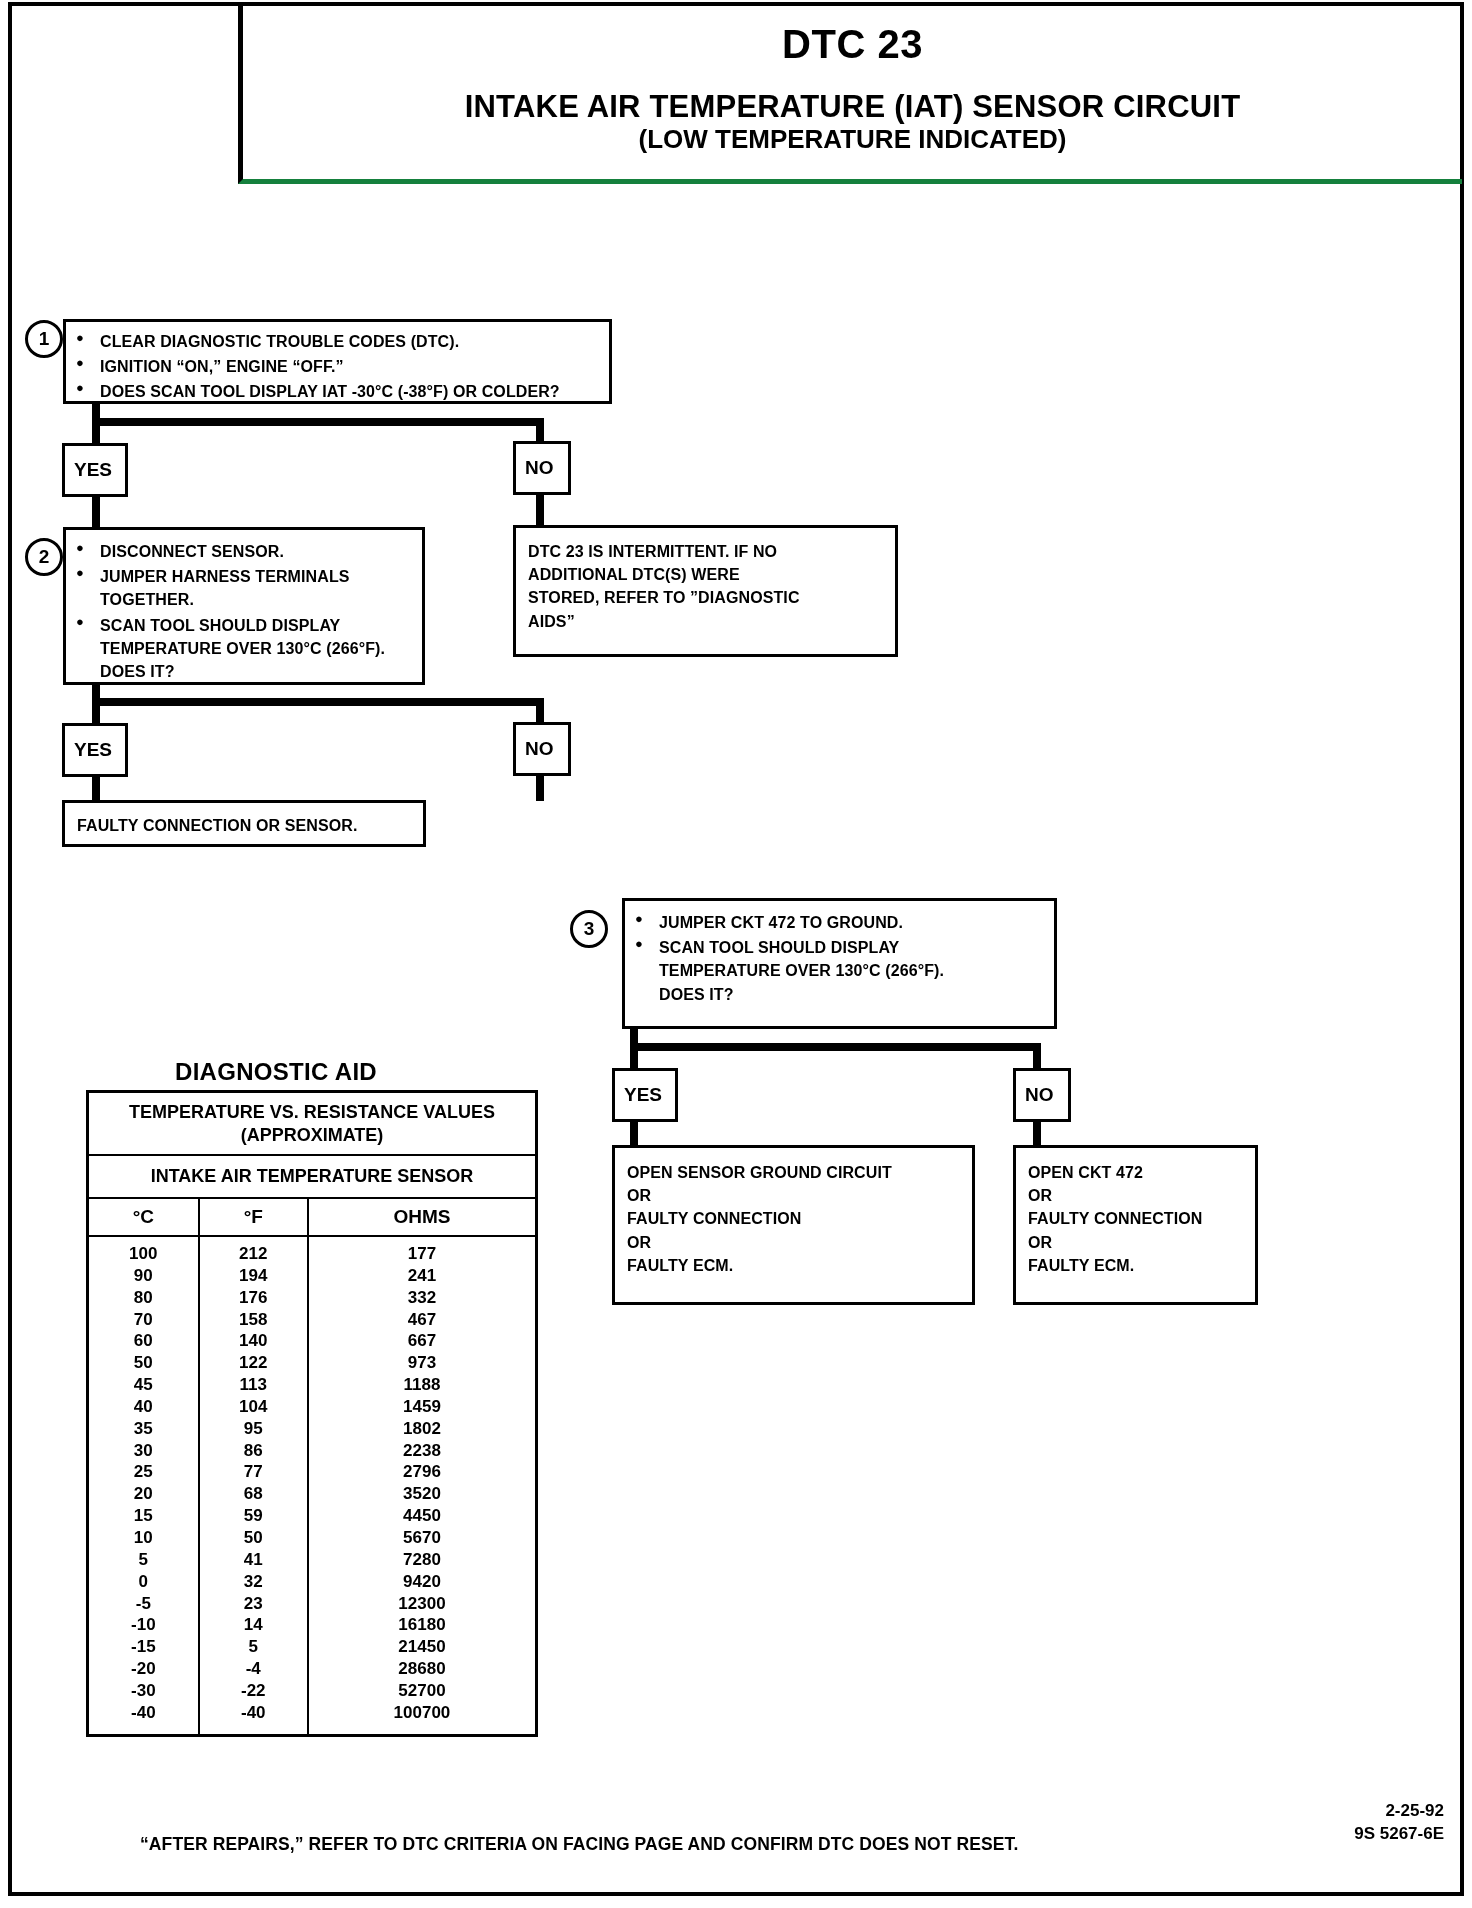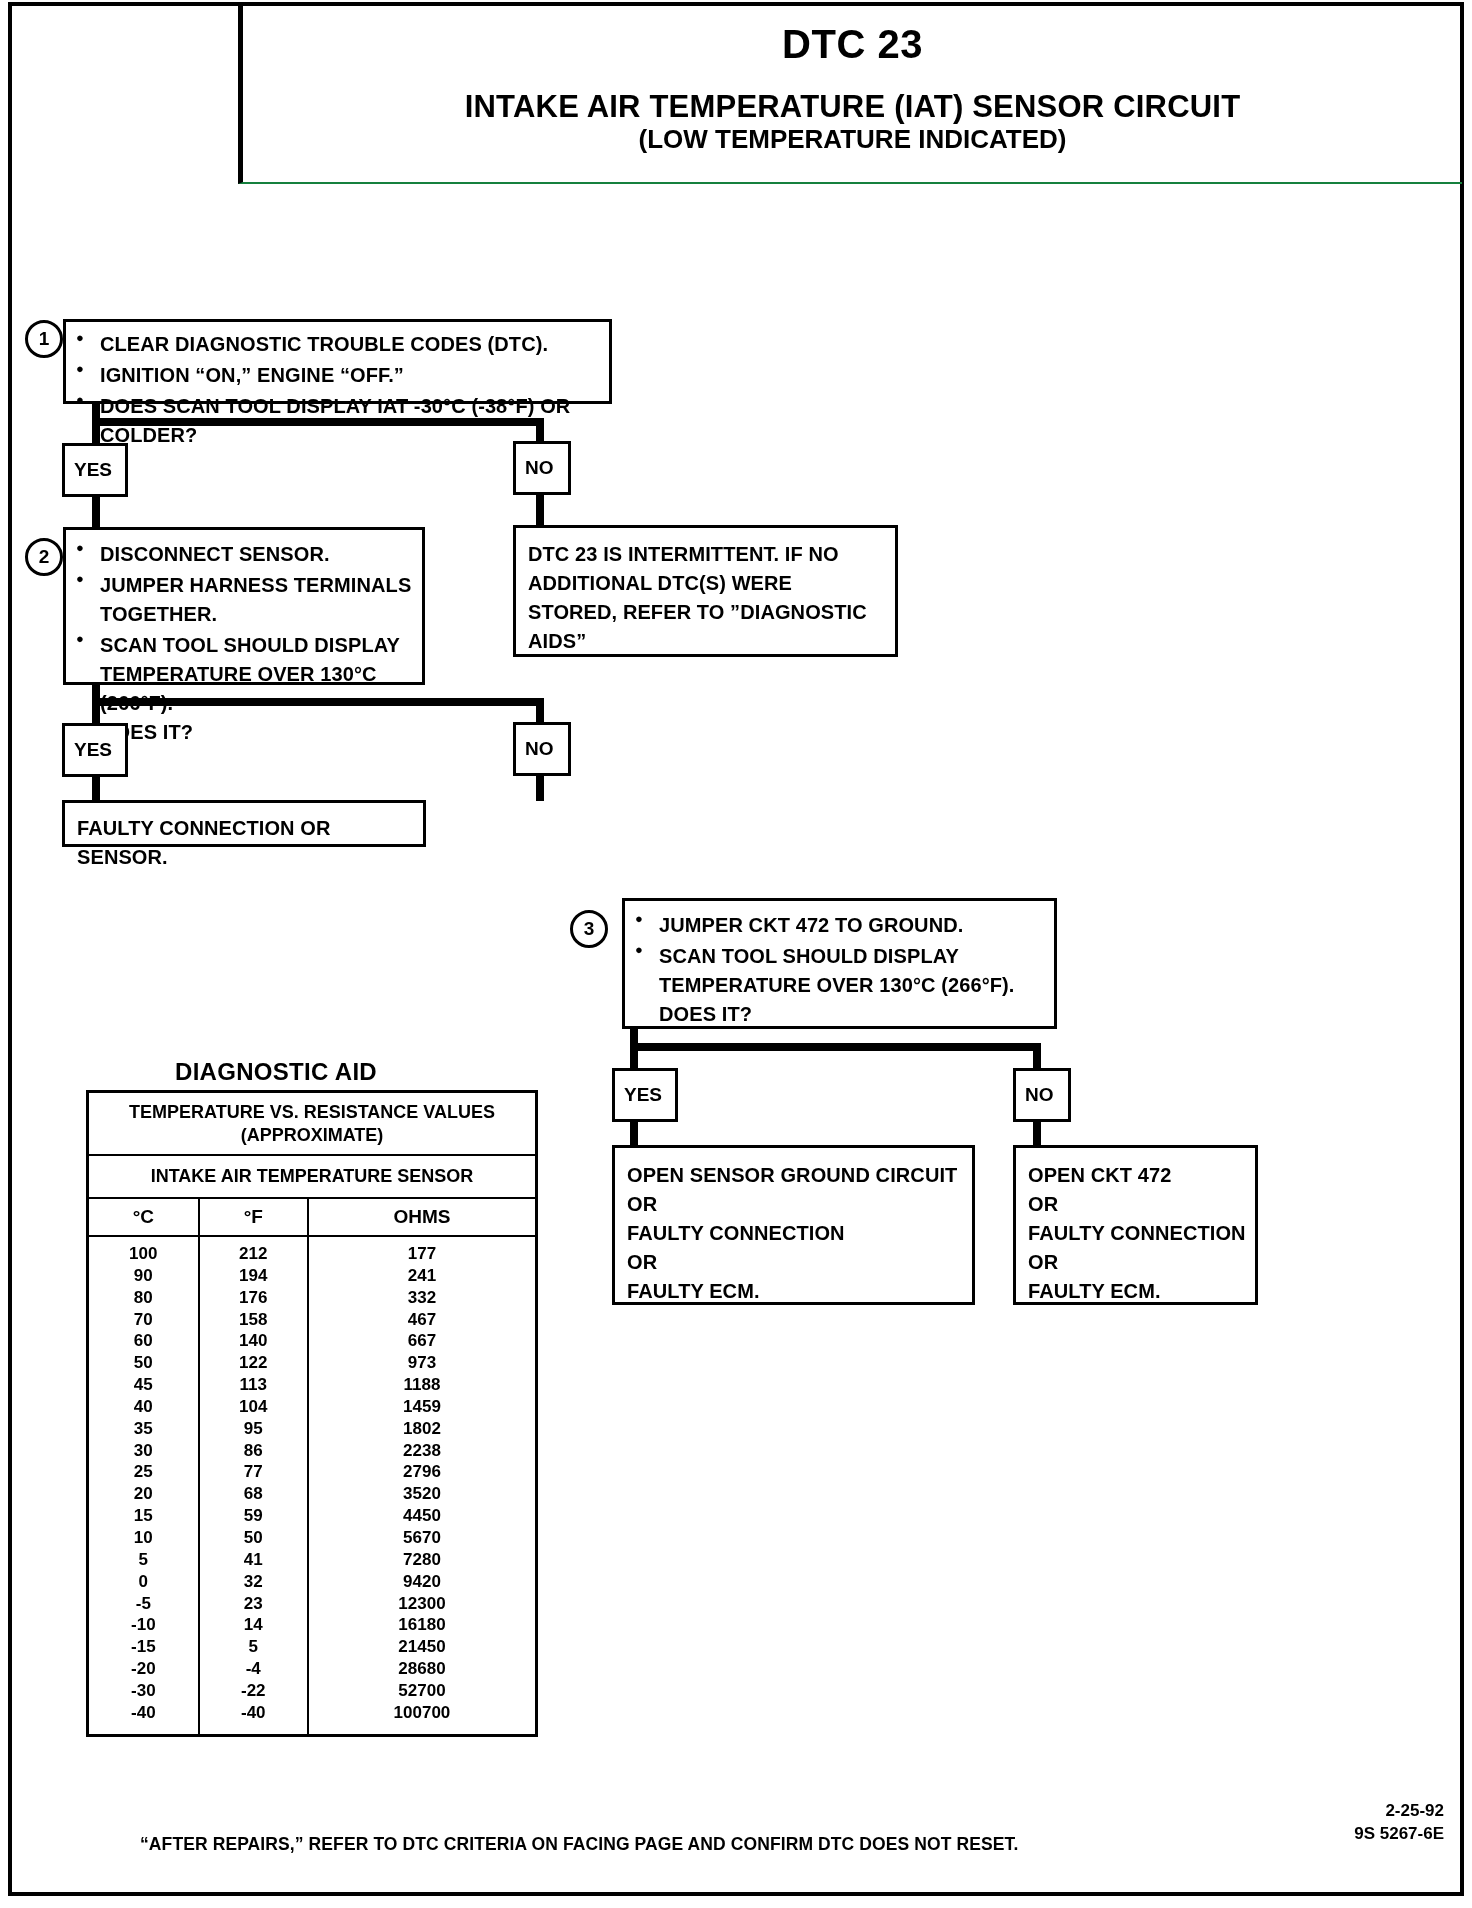--- a/index.html
+++ b/index.html
@@ -23,42 +23,42 @@
     left: -4px; top: -4px; right: -4px;
     height: 4px; background: #000;
   }
 
   
   .title-box {
     position: absolute;
     left: 238px; top: 6px;
     width: 1224px; height: 178px;
     border-left: 5px solid #000;
-    border-bottom: 2px solid #15803d;
+    border-bottom: 5px solid #15803d;
     text-align: center;
     padding-top: 16px;
   }
   .dtc-code {
     font-size: 40px; font-weight: bold; letter-spacing: .5px;
     line-height: 1.1;
   }
   .title-main {
     font-size: 31px; font-weight: bold; margin-top: 24px;
     letter-spacing: .2px; line-height: 1.12;
   }
   .title-sub {
     font-size: 26px; font-weight: bold; line-height: 1.12;
   }
 
   
   .box {
     position: absolute;
     border: 3px solid #000;
     background: #fff;
-    font-size: 20px;
+    font-size: 16px;
     font-weight: bold;
     line-height: 1.45;
     letter-spacing: .1px;
   }
   .yn {
     position: absolute;
     border: 3px solid #000;
     background: #fff;
     font-size: 19px; font-weight: bold;
     display: flex; align-items: center;

